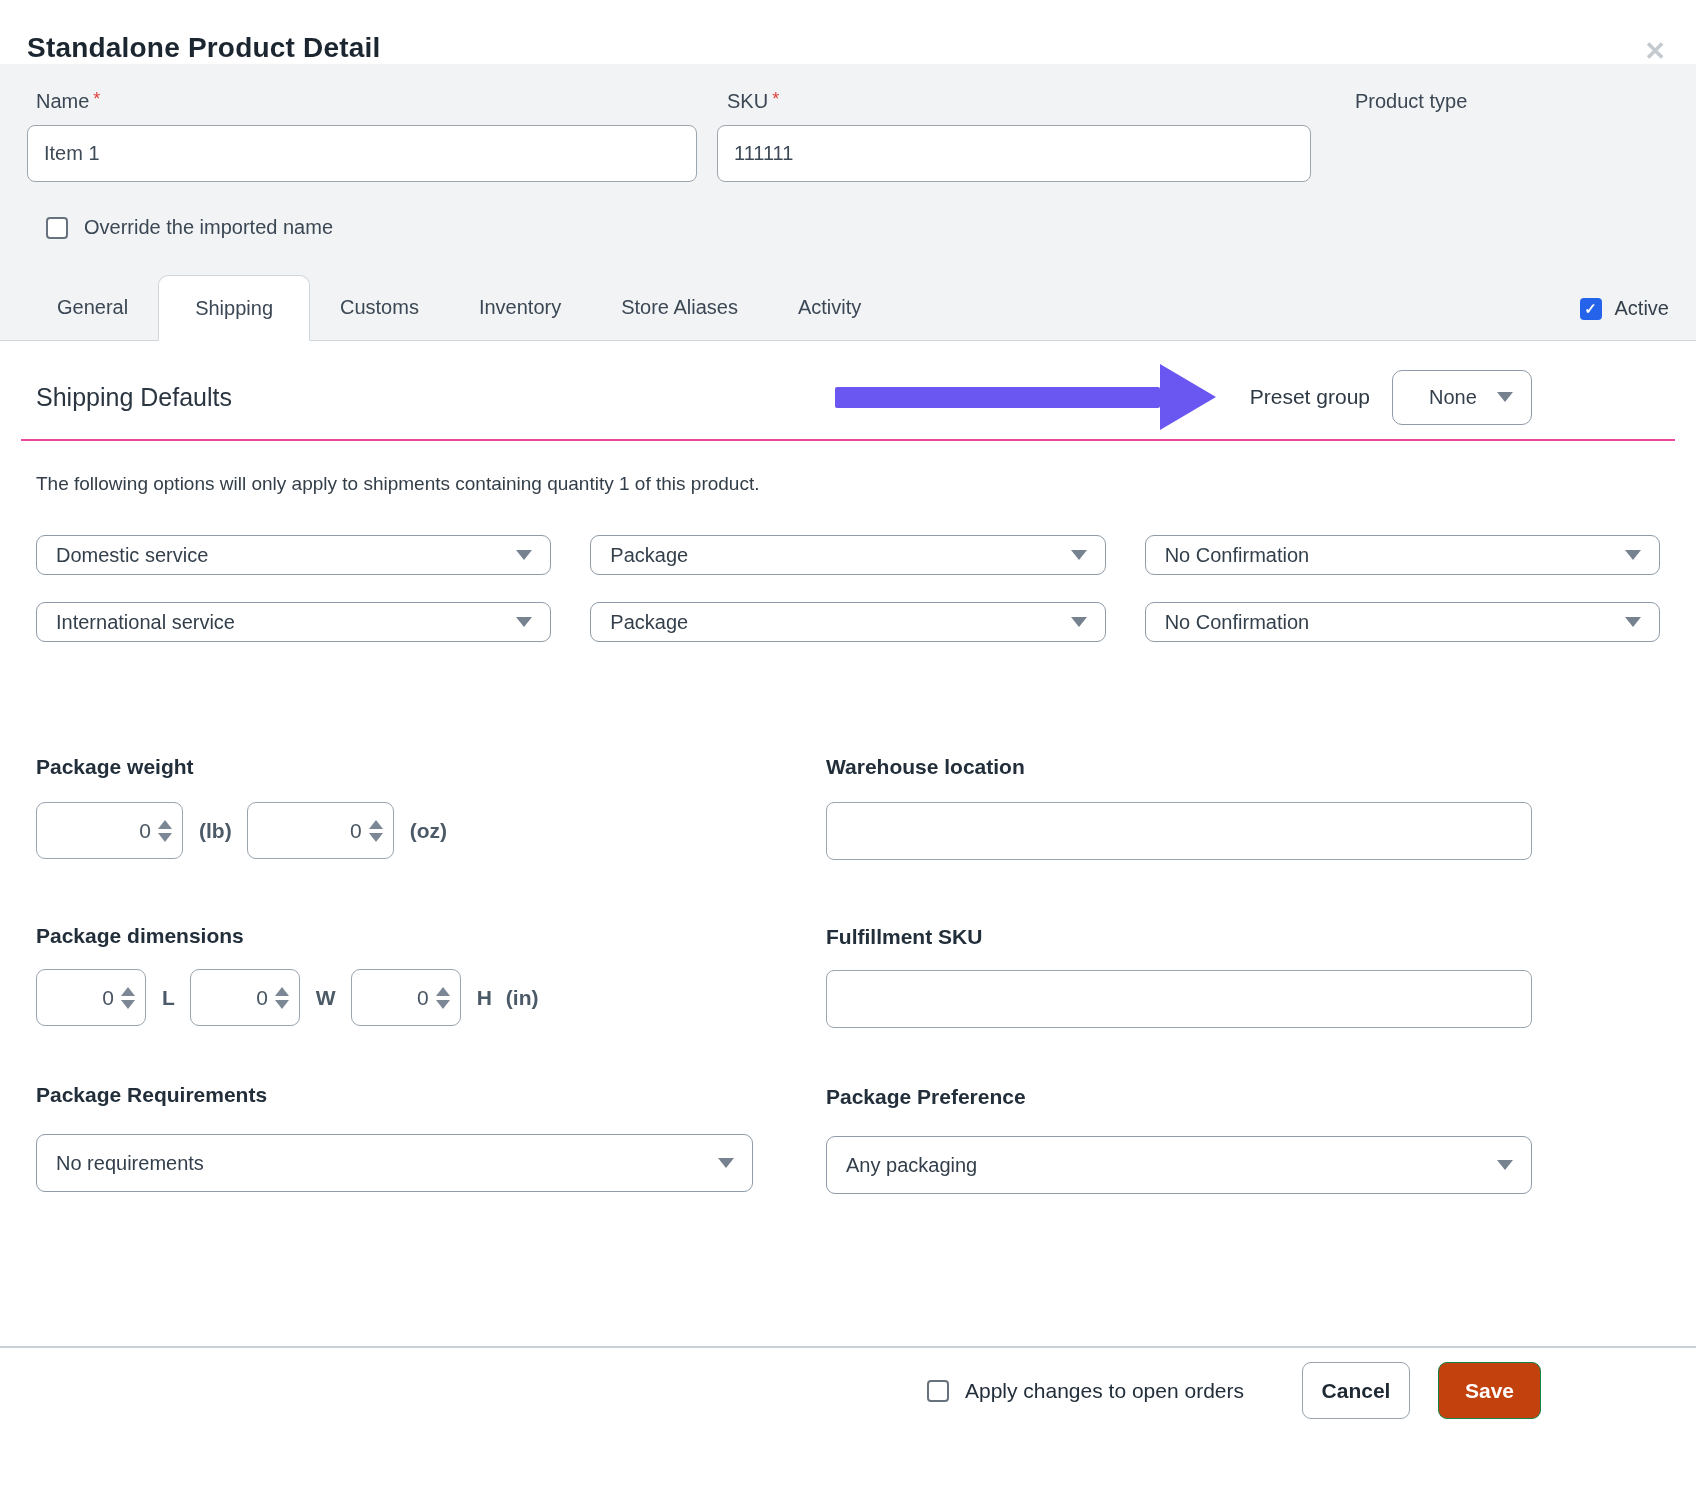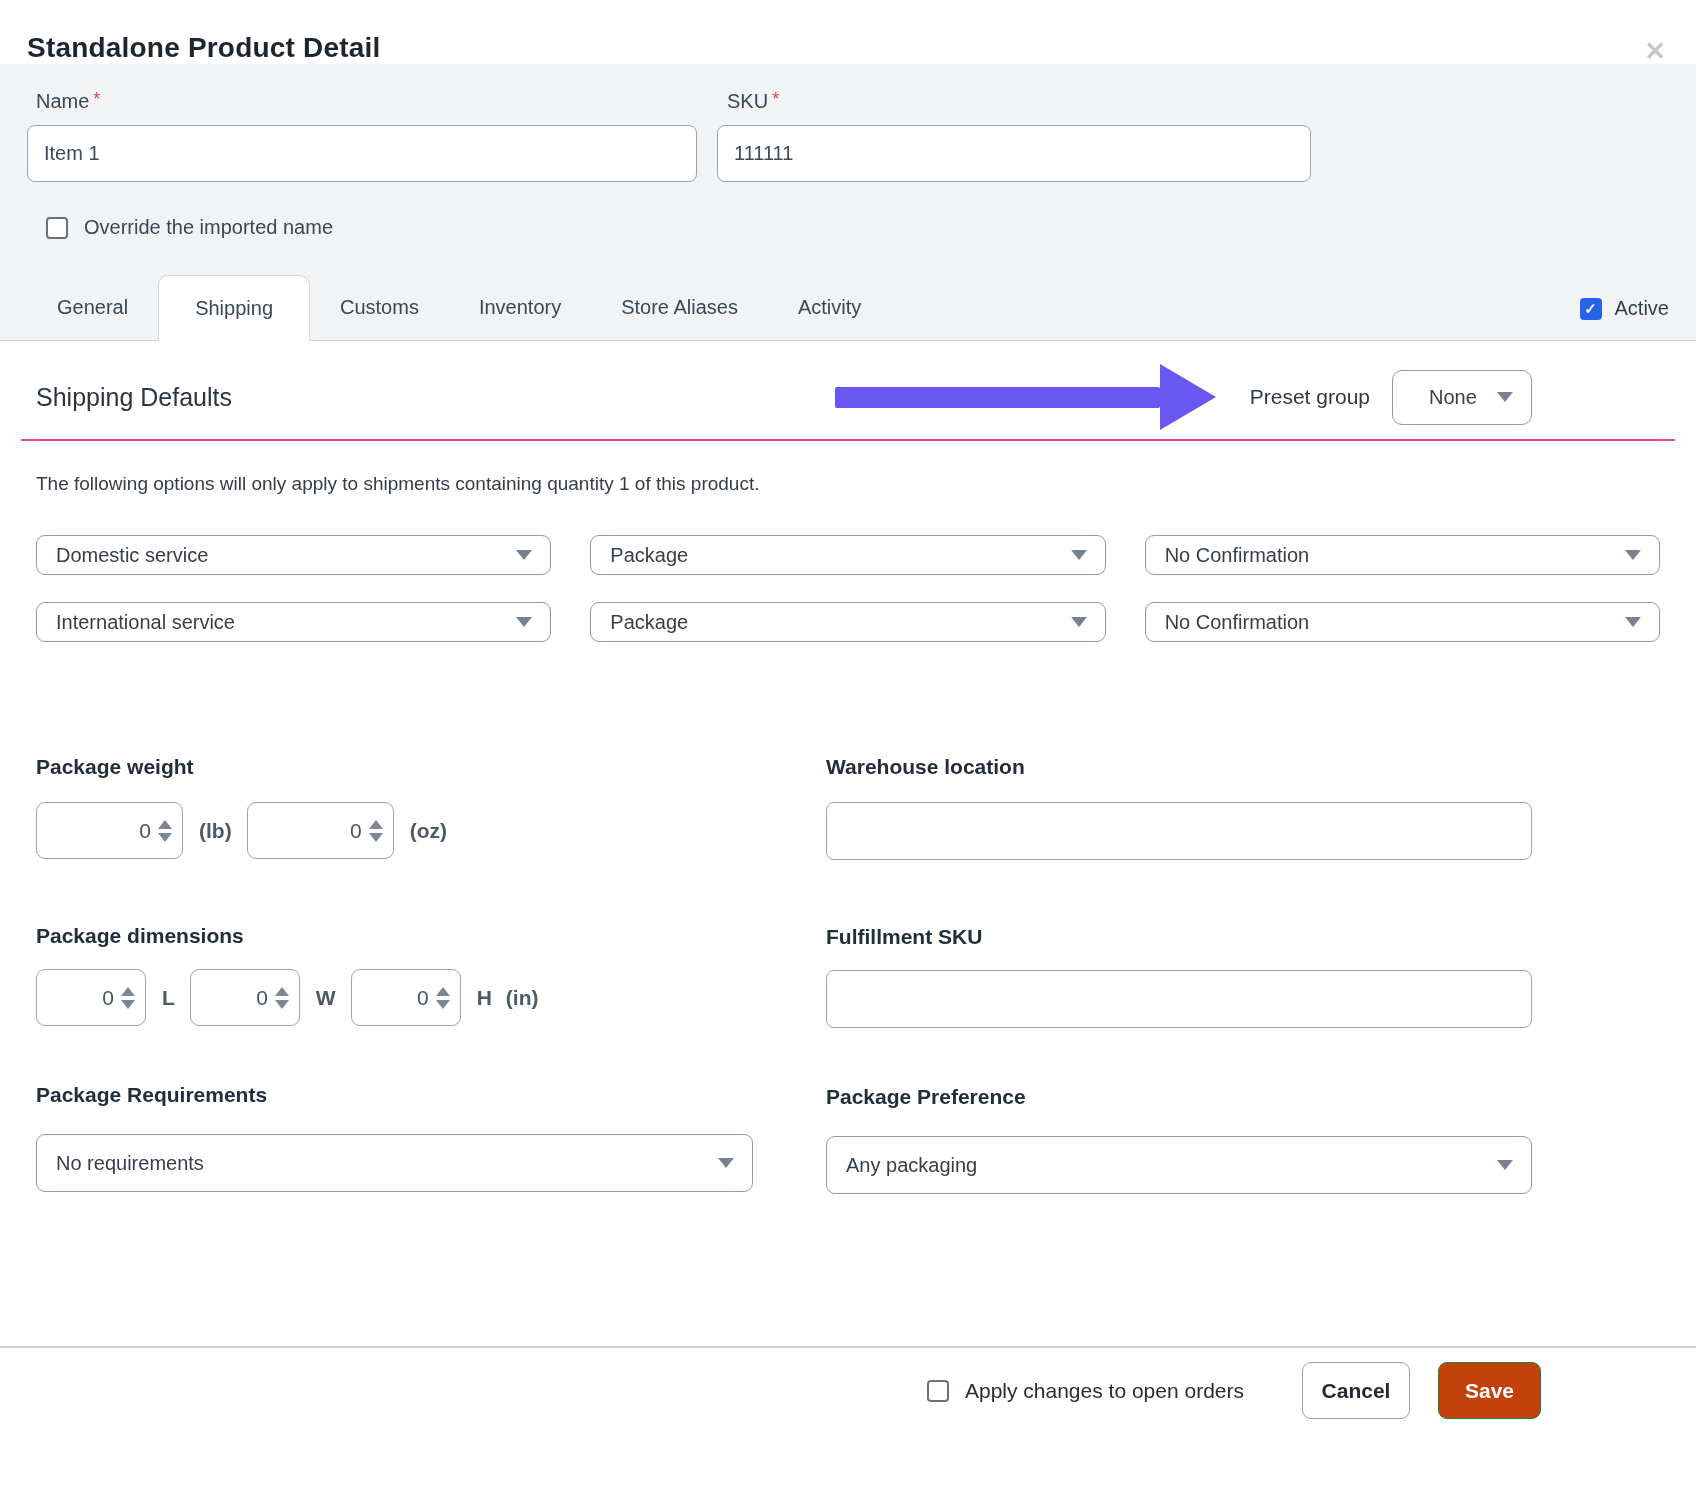--- a/index.html
+++ b/index.html
@@ -114,20 +114,23 @@
         <span>Name</span><span class="req">*</span>
       </div>
       <input class="text-input" type="text" value="Item 1" style="">
     </div>
     <div>
       <div class="field-label" style="margin-left:10px;">
         <span>SKU</span><span class="req">*</span>
       </div>
       <input class="text-input" type="text" value="111111" style="">
     </div>
+    <div>
+      <div class="ptype-label">Product type</div>
+    </div>
   </div>
 
   <div class="checkbox-row">
     <span class="cbox"></span>
     <span class="cb-label">Override the imported name</span>
   </div>
 
   <div class="tabs-row">
     <div class="tab">General</div>
     <div class="tab active">Shipping</div>

